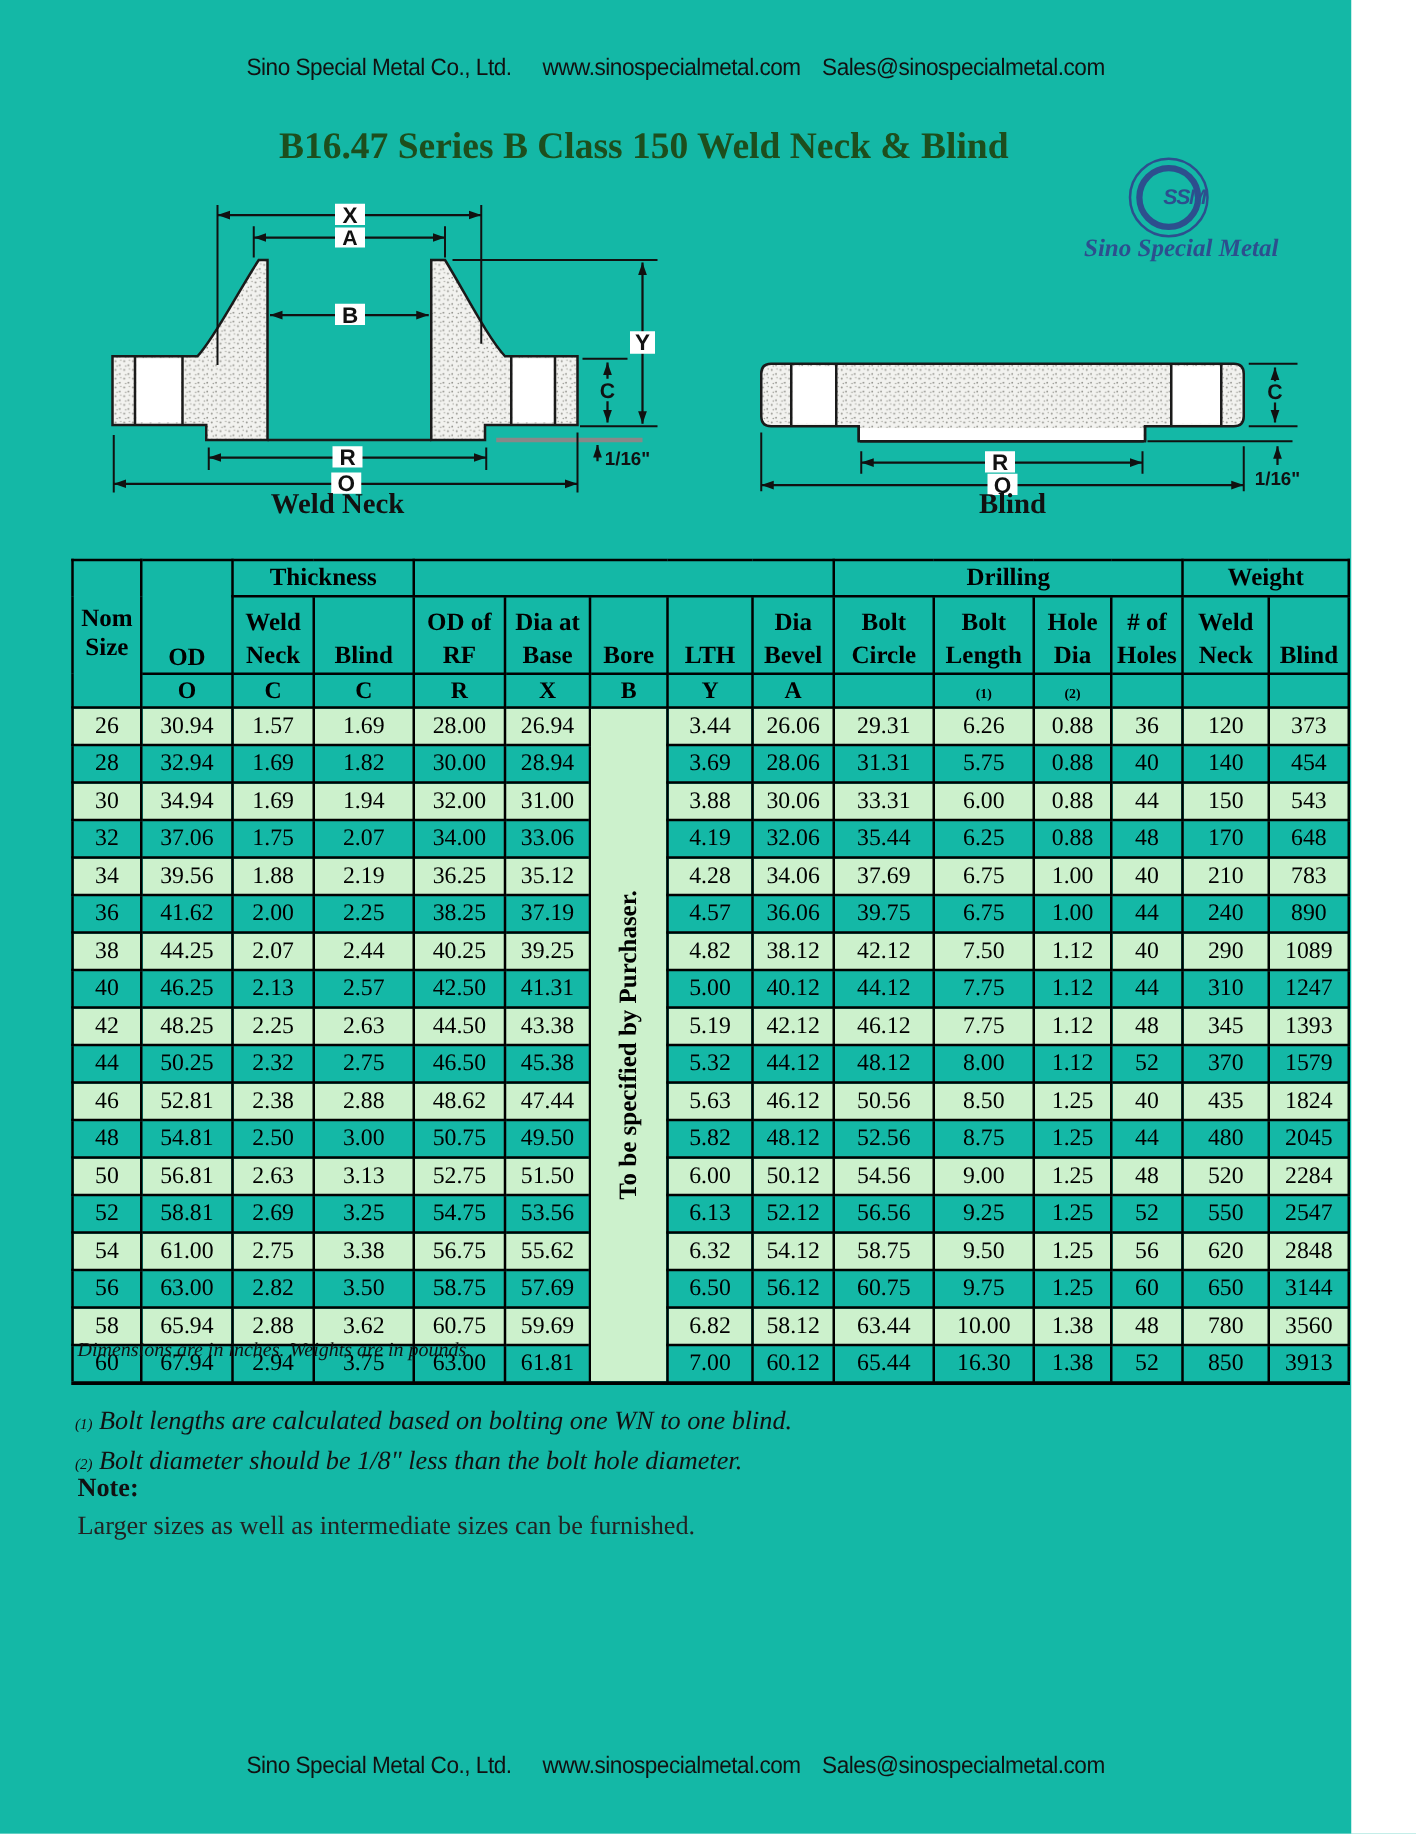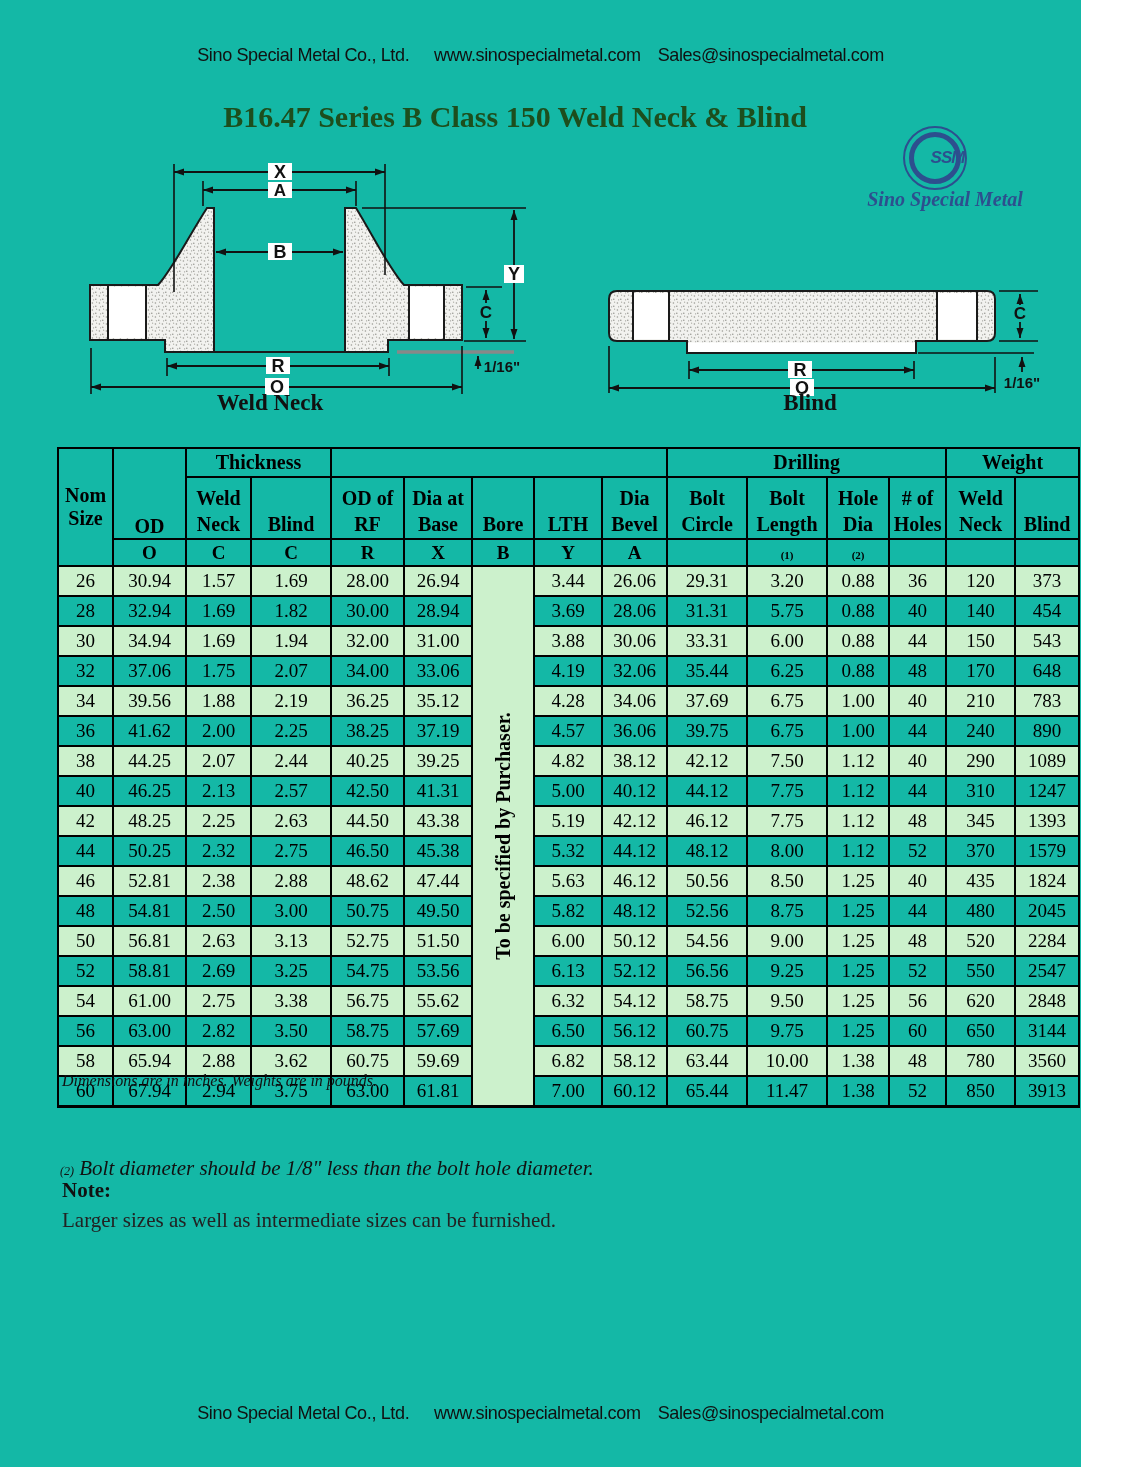--- a/index.html
+++ b/index.html
@@ -267,21 +267,21 @@
           <td>1.57</td>
           <td>1.69</td>
           <td>28.00</td>
           <td>26.94</td>
           <td rowspan="18" class="bore-cell">
             <div class="bore-text">To be specified by Purchaser.</div>
           </td>
           <td>3.44</td>
           <td>26.06</td>
           <td>29.31</td>
-          <td>3.20</td>
+          <td>6.26</td>
           <td>0.88</td>
           <td>36</td>
           <td>120</td>
           <td>373</td>
         </tr>
         <tr>
           <td>28</td>
           <td>32.94</td>
           <td>1.69</td>
           <td>1.82</td>
@@ -539,30 +539,34 @@
         <tr>
           <td>60</td>
           <td>67.94</td>
           <td>2.94</td>
           <td>3.75</td>
           <td>63.00</td>
           <td>61.81</td>
           <td>7.00</td>
           <td>60.12</td>
           <td>65.44</td>
-          <td>11.47</td>
+          <td>16.30</td>
           <td>1.38</td>
           <td>52</td>
           <td>850</td>
           <td>3913</td>
         </tr>
       </tbody>
   </table>
 
   <div class="units-line">Dimensions are in inches.  Weights are in pounds.</div>
+  <div class="footnote" id="fn1">
+    <span class="fn-num">(1)</span>
+    <span>Bolt lengths are calculated based on bolting one WN to one blind.</span>
+  </div>
   <div class="footnote" id="fn2">
     <span class="fn-num">(2)</span>
     <span>Bolt diameter should be 1/8" less than the bolt hole diameter.</span>
   </div>
   <div class="note-label">Note:</div>
   <div class="note-text">Larger sizes as well as intermediate sizes can be furnished.</div>
 
   <div class="co-line" id="ftr">
     <span>Sino Special Metal Co., Ltd.</span><span class="gap"></span><span>www.sinospecialmetal.com</span><span class="gap2"></span><span>Sales@sinospecialmetal.com</span>
   </div>

